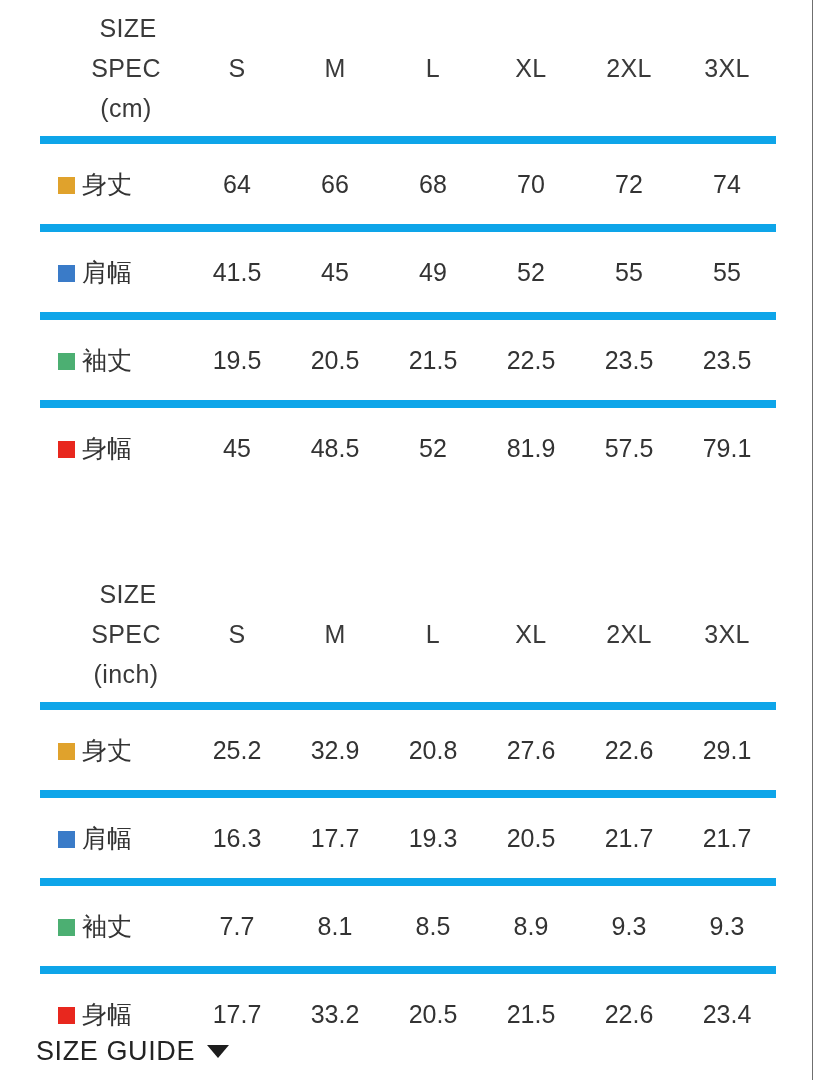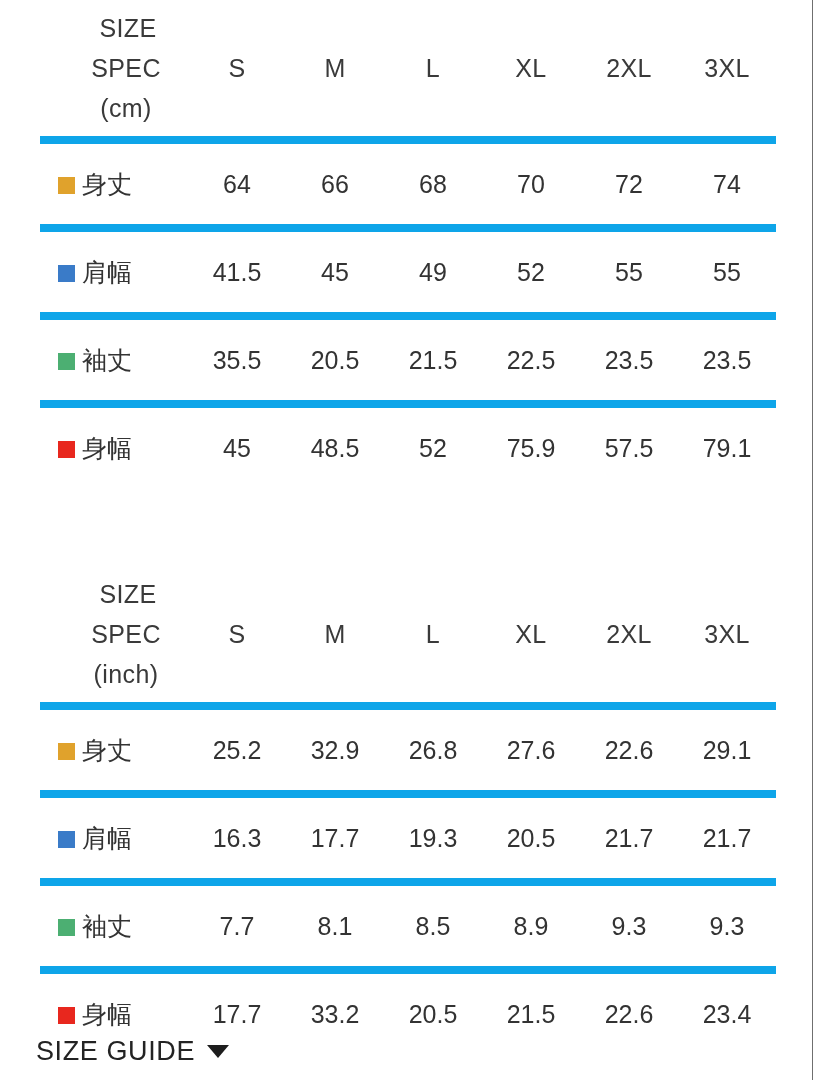--- a/index.html
+++ b/index.html
@@ -190,35 +190,35 @@
         <td>45</td>
         <td>49</td>
         <td>52</td>
         <td>55</td>
         <td>55</td>
       </tr>
       <tr>
         <td class="row-label">
           <span class="swatch" style="background: rgb(76, 175, 114);"></span><span class="row-label-text">袖丈</span>
         </td>
-        <td>35.5</td>
+        <td>19.5</td>
         <td>20.5</td>
         <td>21.5</td>
         <td>22.5</td>
         <td>23.5</td>
         <td>23.5</td>
       </tr>
       <tr>
         <td class="row-label">
           <span class="swatch" style="background: rgb(232, 39, 30);"></span><span class="row-label-text">身幅</span>
         </td>
         <td>45</td>
         <td>48.5</td>
         <td>52</td>
-        <td>75.9</td>
+        <td>81.9</td>
         <td>57.5</td>
         <td>79.1</td>
       </tr>
     </tbody>
   </table>
 
   <div class="table-gap"></div>
 
   <table class="spec-table">
     <colgroup>
@@ -245,21 +245,21 @@
         <th class="hdr-size">3XL</th>
       </tr>
     </thead>
     <tbody>
       <tr>
         <td class="row-label">
           <span class="swatch" style="background: rgb(224, 162, 44);"></span><span class="row-label-text">身丈</span>
         </td>
         <td>25.2</td>
         <td>32.9</td>
-        <td>26.8</td>
+        <td>20.8</td>
         <td>27.6</td>
         <td>22.6</td>
         <td>29.1</td>
       </tr>
       <tr>
         <td class="row-label">
           <span class="swatch" style="background: rgb(58, 123, 200);"></span><span class="row-label-text">肩幅</span>
         </td>
         <td>16.3</td>
         <td>17.7</td>

